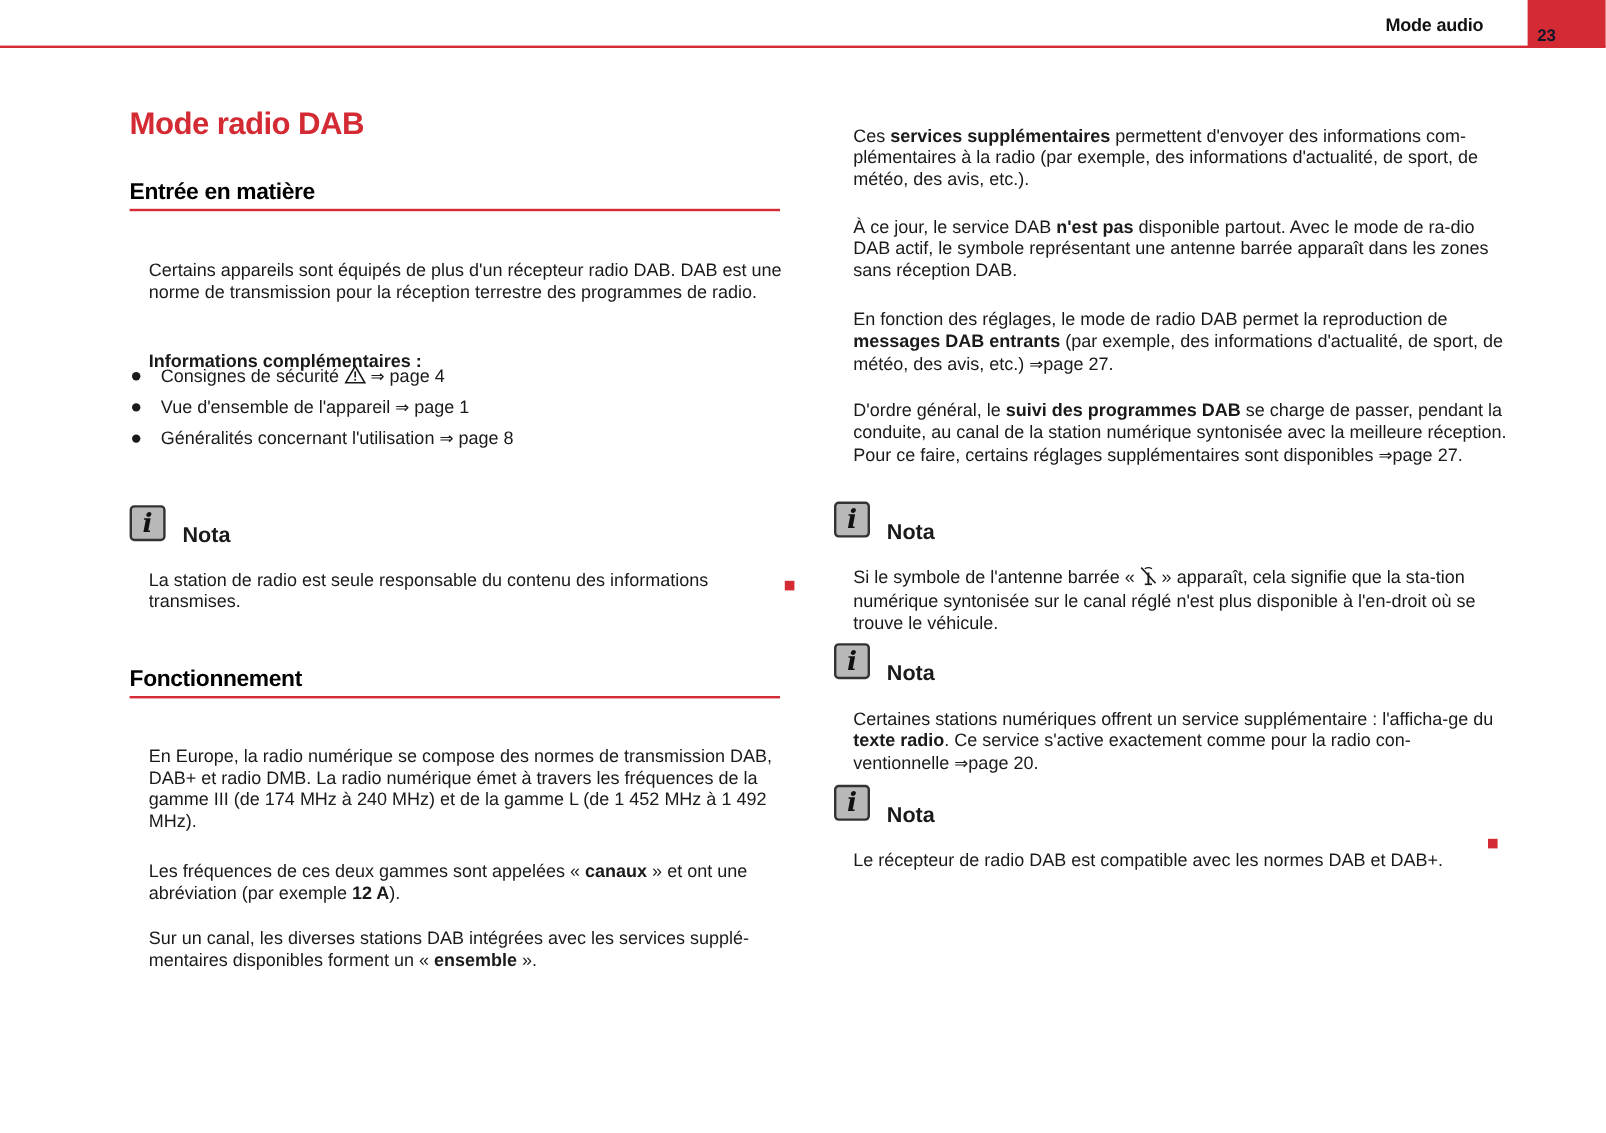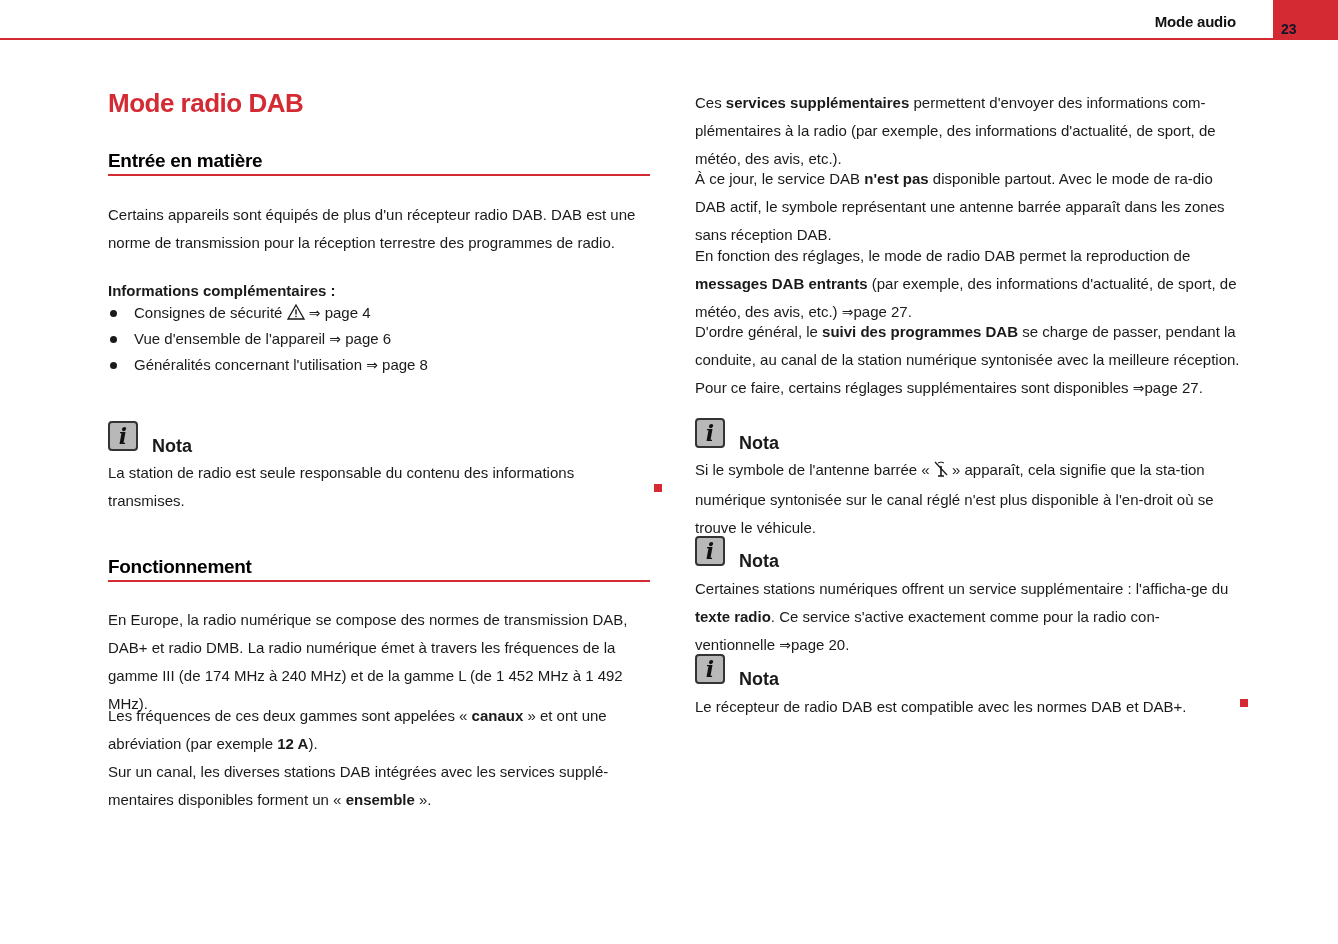--- a/index.html
+++ b/index.html
@@ -33,21 +33,21 @@
       letter-spacing: -0.5px; margin: 0;
     }
     .section-head {
       position: absolute; left: 0; width: 542px;
       border-bottom: 2px solid #d42a33;
       font-size: 19px; font-weight: bold; color: #000000;
       padding-bottom: 2px; margin: 0; letter-spacing: -0.3px;
     }
     .para {
       position: absolute; left: 0;
-      font-size: 15px; line-height: 28px; margin: 0; color: #1a1a1a;
+      font-size: 15px; line-height: 18px; margin: 16px; color: #1a1a1a;
     }
     .bold { font-weight: bold; }
     .list { position: absolute; left: 0; top: 303px; margin: 0; padding: 0; list-style: none; }
     .list li {
       position: relative; padding-left: 26px; font-size: 15px; height: 26px; line-height: 20px;
     }
     .list li .bullet {
       position: absolute; left: 2px; top: 7px; width: 7px; height: 7px;
       border-radius: 50%; background: #1a1a1a;
     }
@@ -99,21 +99,21 @@
             <rect x="8.3" y="11.8" width="1.4" height="1.4" fill="#1a1a1a"></rect>
           </svg>
       </span>
       <span class="arrow">⇒</span>
       <span>page 4</span>
     </li>
     <li>
       <span class="bullet"></span>
       <span>Vue d'ensemble de l'appareil</span>
       <span class="arrow">⇒</span>
-      <span>page 6</span>
+      <span>page 1</span>
     </li>
     <li>
       <span class="bullet"></span>
       <span>Généralités concernant l'utilisation</span>
       <span class="arrow">⇒</span>
       <span>page 8</span>
     </li>
   </ul>
 
   <div class="nota-head" style="top:421px;">

